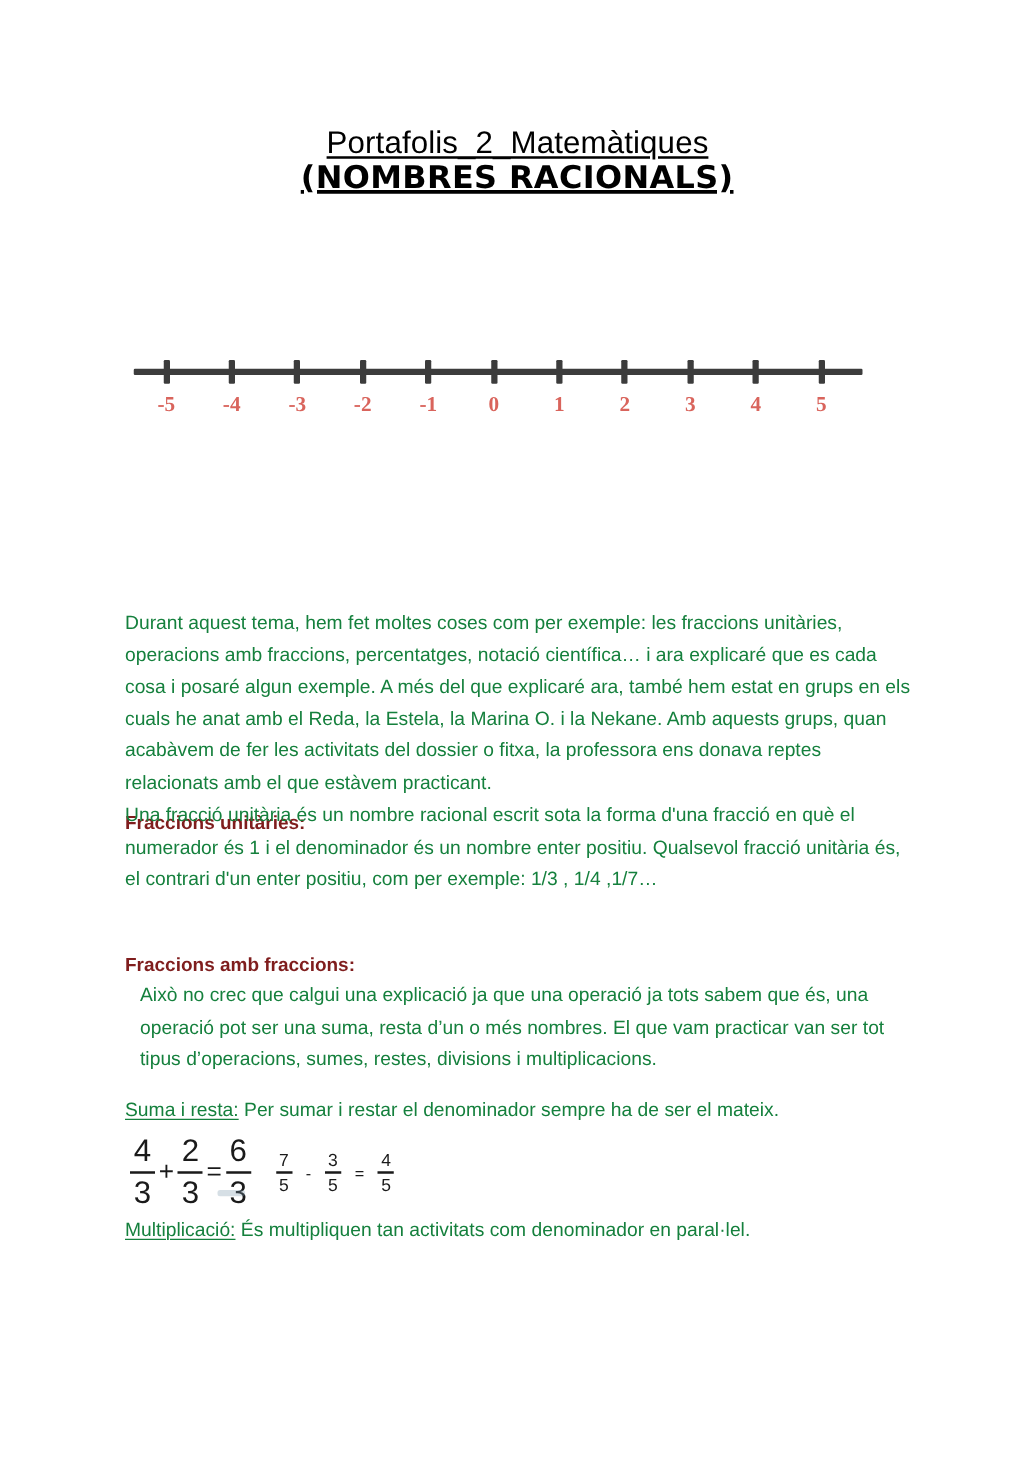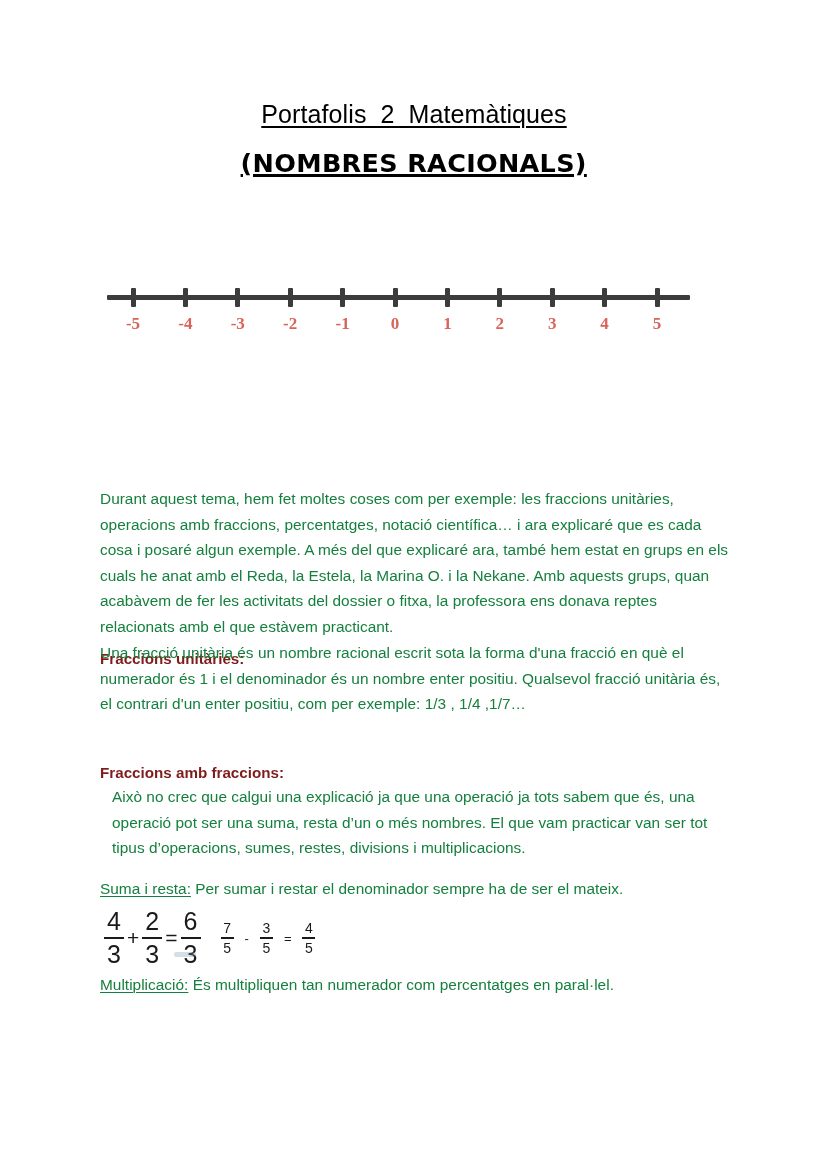--- a/index.html
+++ b/index.html
@@ -38,21 +38,21 @@
     font-size: 25px;
     letter-spacing: 0.1px;
     color: #000000;
     text-decoration: underline;
     text-underline-offset: 3px;
     text-decoration-thickness: 2px;
     display: inline-block;
     line-height: 28px;
   }
   .title-sub-wrap {
-    margin-top: 22px;
+    margin-top: 0;
   }
   .title-sub {
     font-family: "DejaVu Sans", sans-serif;
     font-weight: bold;
     font-size: 25px;
     letter-spacing: 0.3px;
     color: #000000;
     text-decoration: underline;
     text-underline-offset: 2px;
     text-decoration-thickness: 2.5px;
@@ -294,15 +294,15 @@
         <span class="num">4</span>
         <span class="bar"></span>
         <span class="den">5</span>
       </span>
     </div>
 
   </div>
 
   <div class="smudge"></div>
 
-  <div class="body-p" style="top:972px;"><span class="u-label">Multiplicació:</span><span> És multipliquen tan numerador com percentatges en paral·lel.</span></div>
+  <div class="body-p" style="top:972px;"><span class="u-label">Multiplicació:</span><span> És multipliquen tan activitats com denominador en paral·lel.</span></div>
 
 </div>
 
 </body></html>

